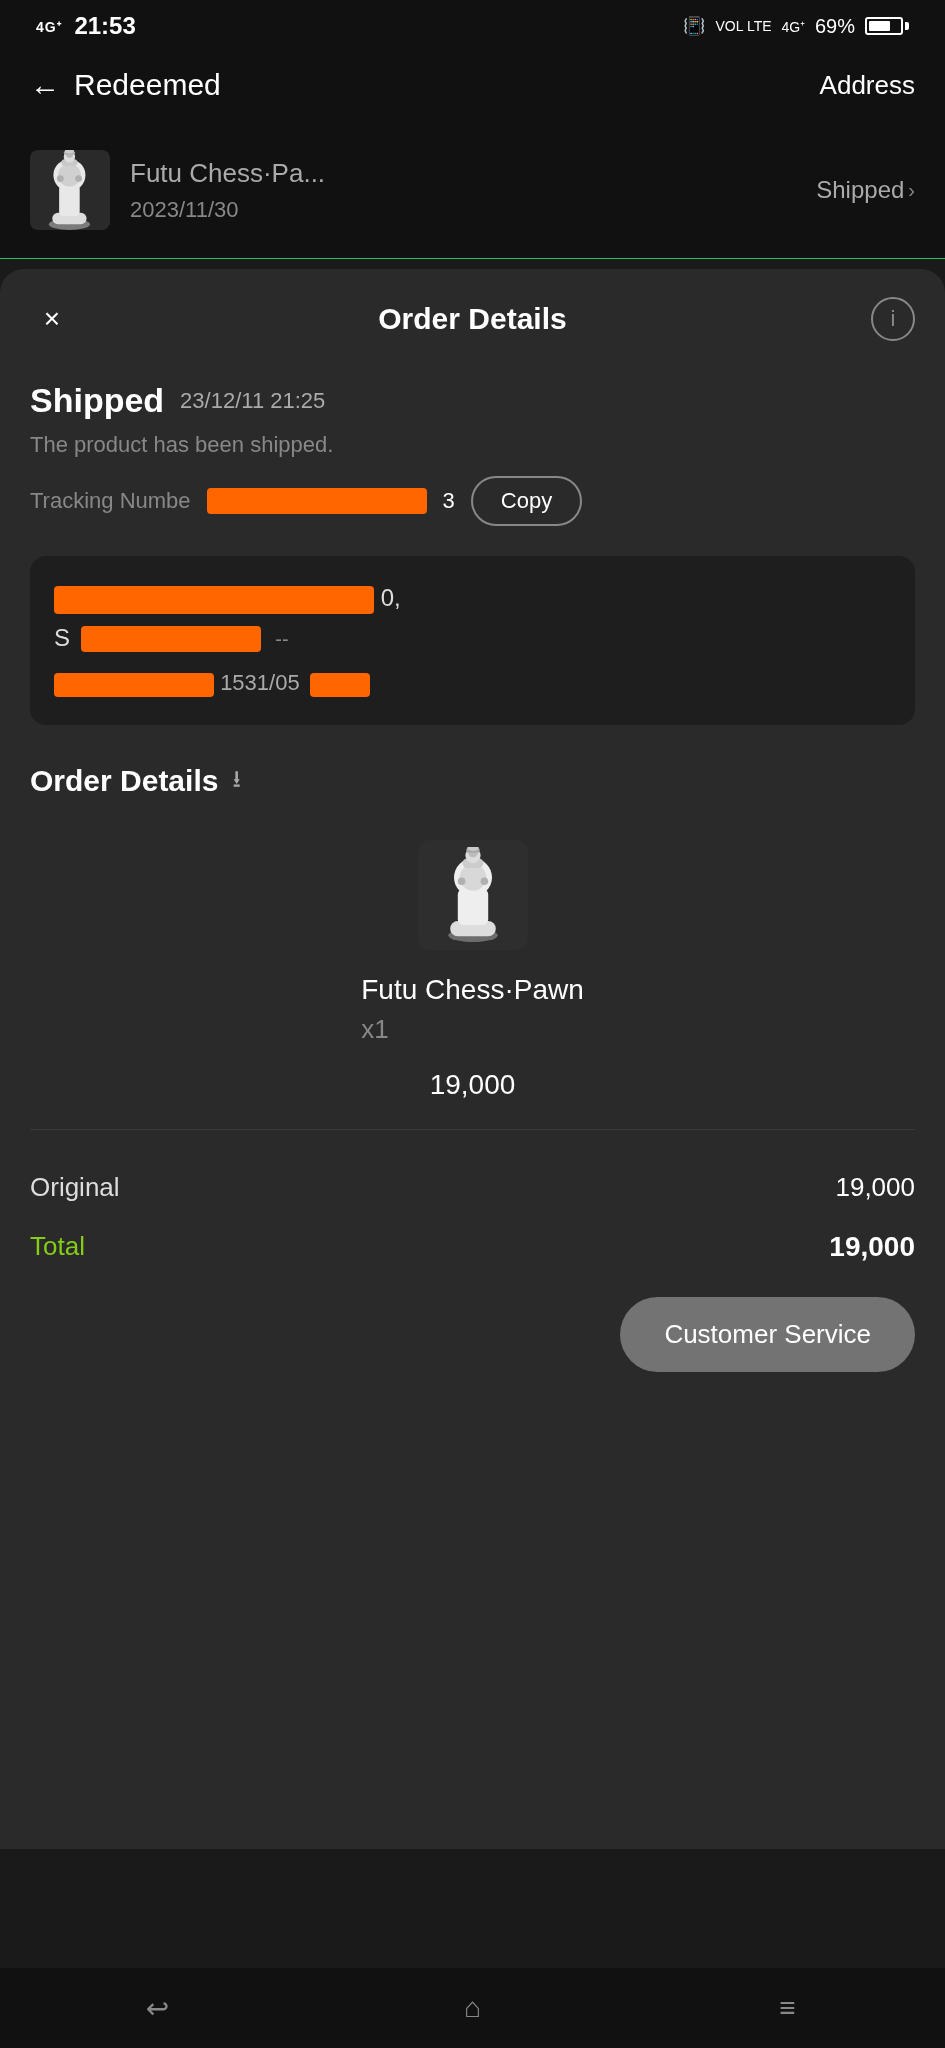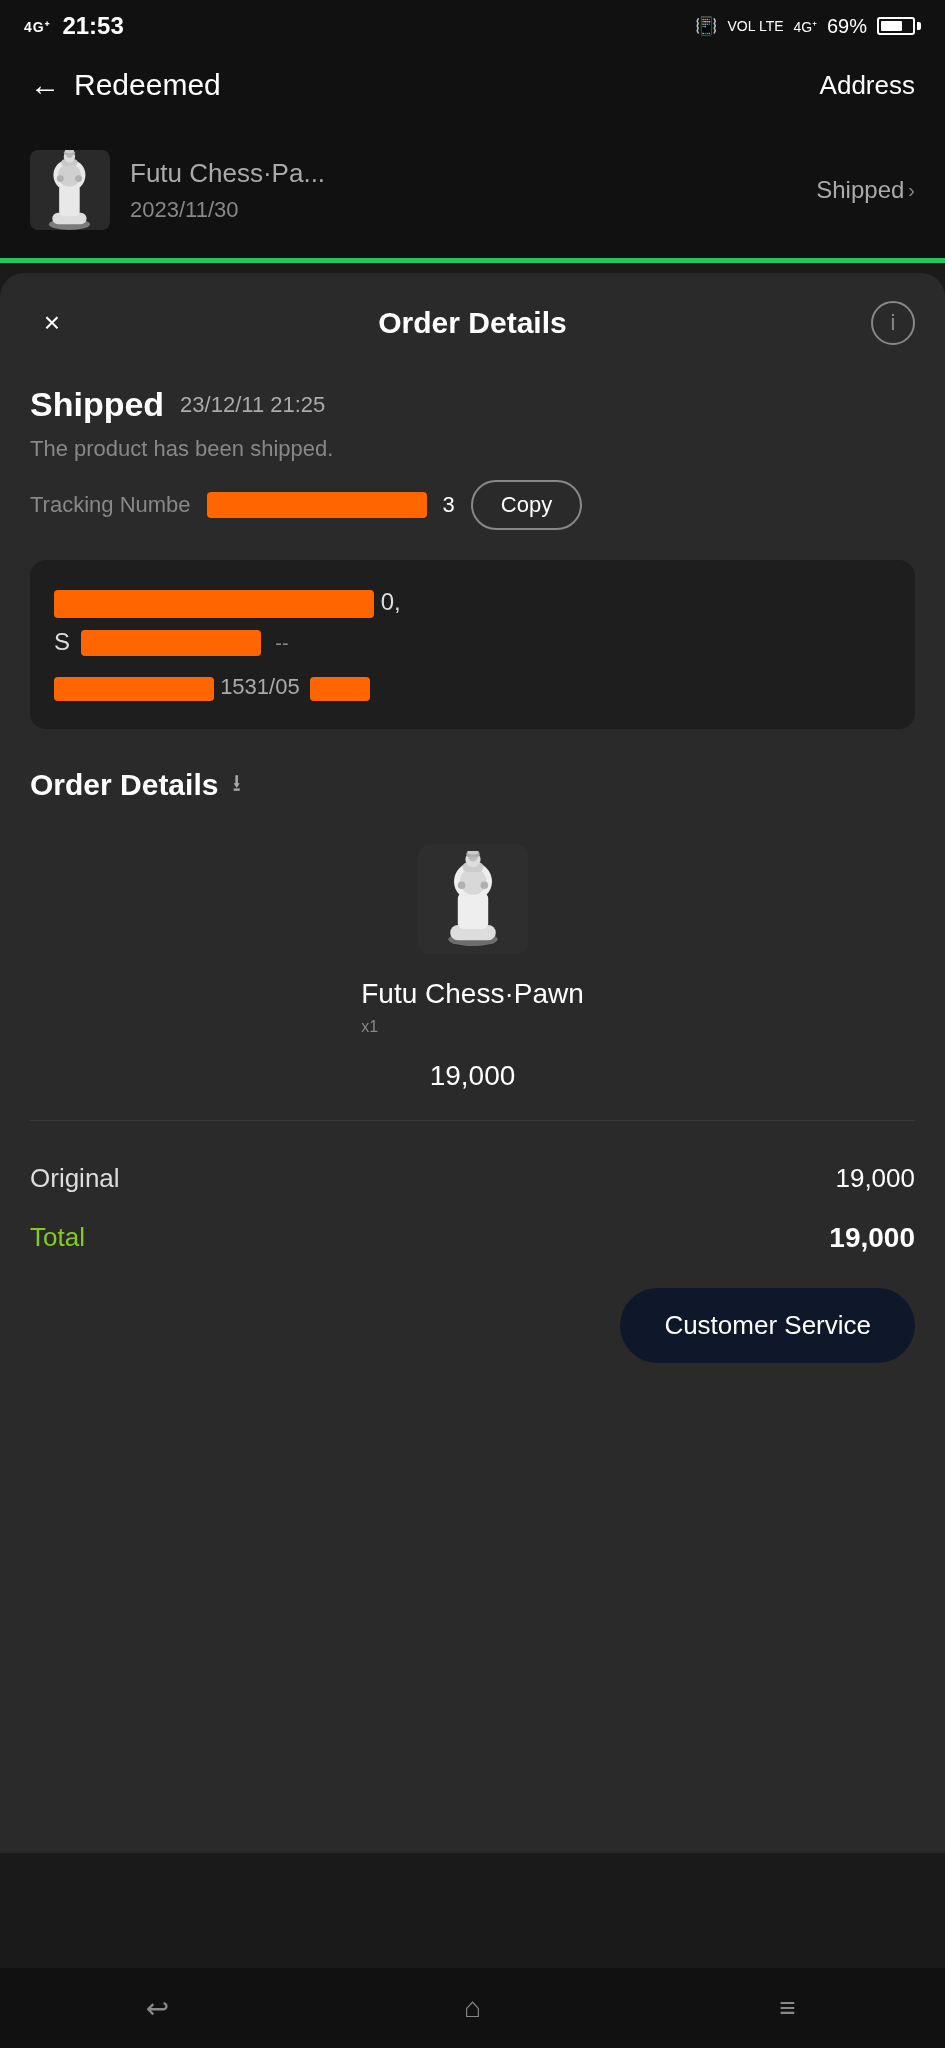--- a/index.html
+++ b/index.html
@@ -13,21 +13,21 @@
       min-height: 2048px;
       position: relative;
       overflow-x: hidden;
     }
 
     
     .status-bar {
       display: flex;
       justify-content: space-between;
       align-items: center;
-      padding: 12px 24px 8px;
+      padding: 12px 36px 8px;
       background: #111;
     }
     .status-left {
       display: flex;
       align-items: center;
       gap: 6px;
       font-size: 22px;
       font-weight: 600;
     }
     .status-right {
@@ -91,21 +91,21 @@
       text-align: center;
     }
 
     
     .product-row {
       display: flex;
       align-items: center;
       padding: 28px 30px;
       background: #111;
       gap: 20px;
-      border-bottom: 5px solid #22c55e;
+      border-bottom: 1px solid #22c55e;
     }
     .product-thumbnail {
       width: 80px;
       height: 80px;
       background: #2a2a2a;
       border-radius: 8px;
       display: flex;
       align-items: center;
       justify-content: center;
       overflow: hidden;
@@ -303,21 +303,21 @@
     }
     .product-details {
       flex: 1;
     }
     .product-item-name {
       font-size: 28px;
       font-weight: 500;
       margin-bottom: 8px;
     }
     .product-qty {
-      font-size: 16px;
+      font-size: 26px;
       color: #888;
     }
     .product-price {
       font-size: 28px;
       font-weight: 500;
       text-align: right;
     }
 
     
     .price-row {
@@ -343,21 +343,21 @@
     }
 
     
     .customer-service-container {
       display: flex;
       justify-content: flex-end;
       margin-top: 20px;
       padding-bottom: 20px;
     }
     .customer-service-btn {
-      background: #0f172a;
+      background: #737373;
       border: none;
       border-radius: 50px;
       padding: 22px 44px;
       font-size: 26px;
       color: #fff;
       cursor: pointer;
     }
 
     
     .bottom-nav {

